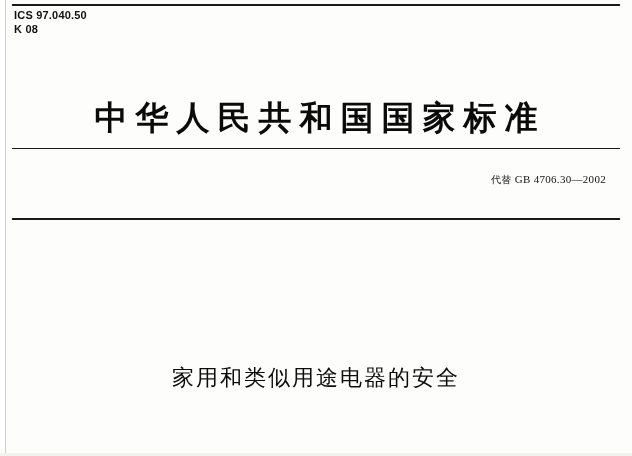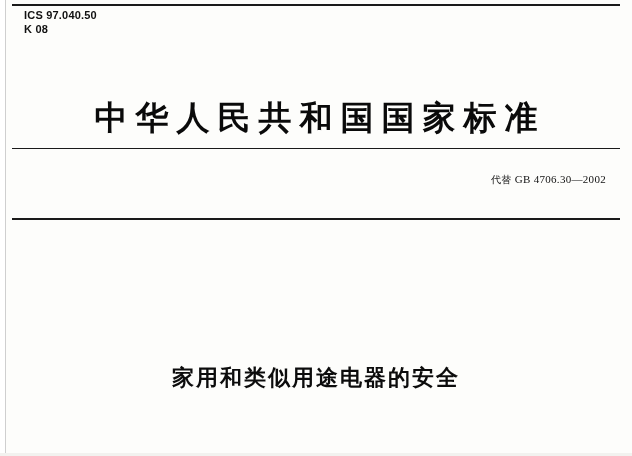--- a/index.html
+++ b/index.html
@@ -26,21 +26,21 @@
     position: absolute;
     left: 14px;
     top: 8px;
     font-family: "Liberation Sans", sans-serif;
     font-weight: bold;
     font-size: 11px;
     line-height: 14px;
     letter-spacing: 0.2px;
     color: #111;
   }
-  .ics-line { white-space: nowrap; margin-left: 10px; }
+  .ics-line { white-space: nowrap; }
 
   
   .gb-emblem {
     position: absolute;
     right: 10px;
     top: 6px;
     width: 150px;
     height: 72px;
   }
   .gb-emblem svg { display: block; }
@@ -109,21 +109,21 @@
   }
 
   
   .subject {
     position: absolute;
     left: 0;
     right: 0;
     top: 358px;
     text-align: center;
     font-family: "DejaVu Sans", sans-serif;
-    font-weight: bold;
+    font-weight: normal;
     font-size: 22px;
     line-height: 40px;
     letter-spacing: 2px;
     color: #0c0c0c;
   }
   .subject .line2 { display: block; }
 
   
   .bottom-edge {
     position: absolute;

